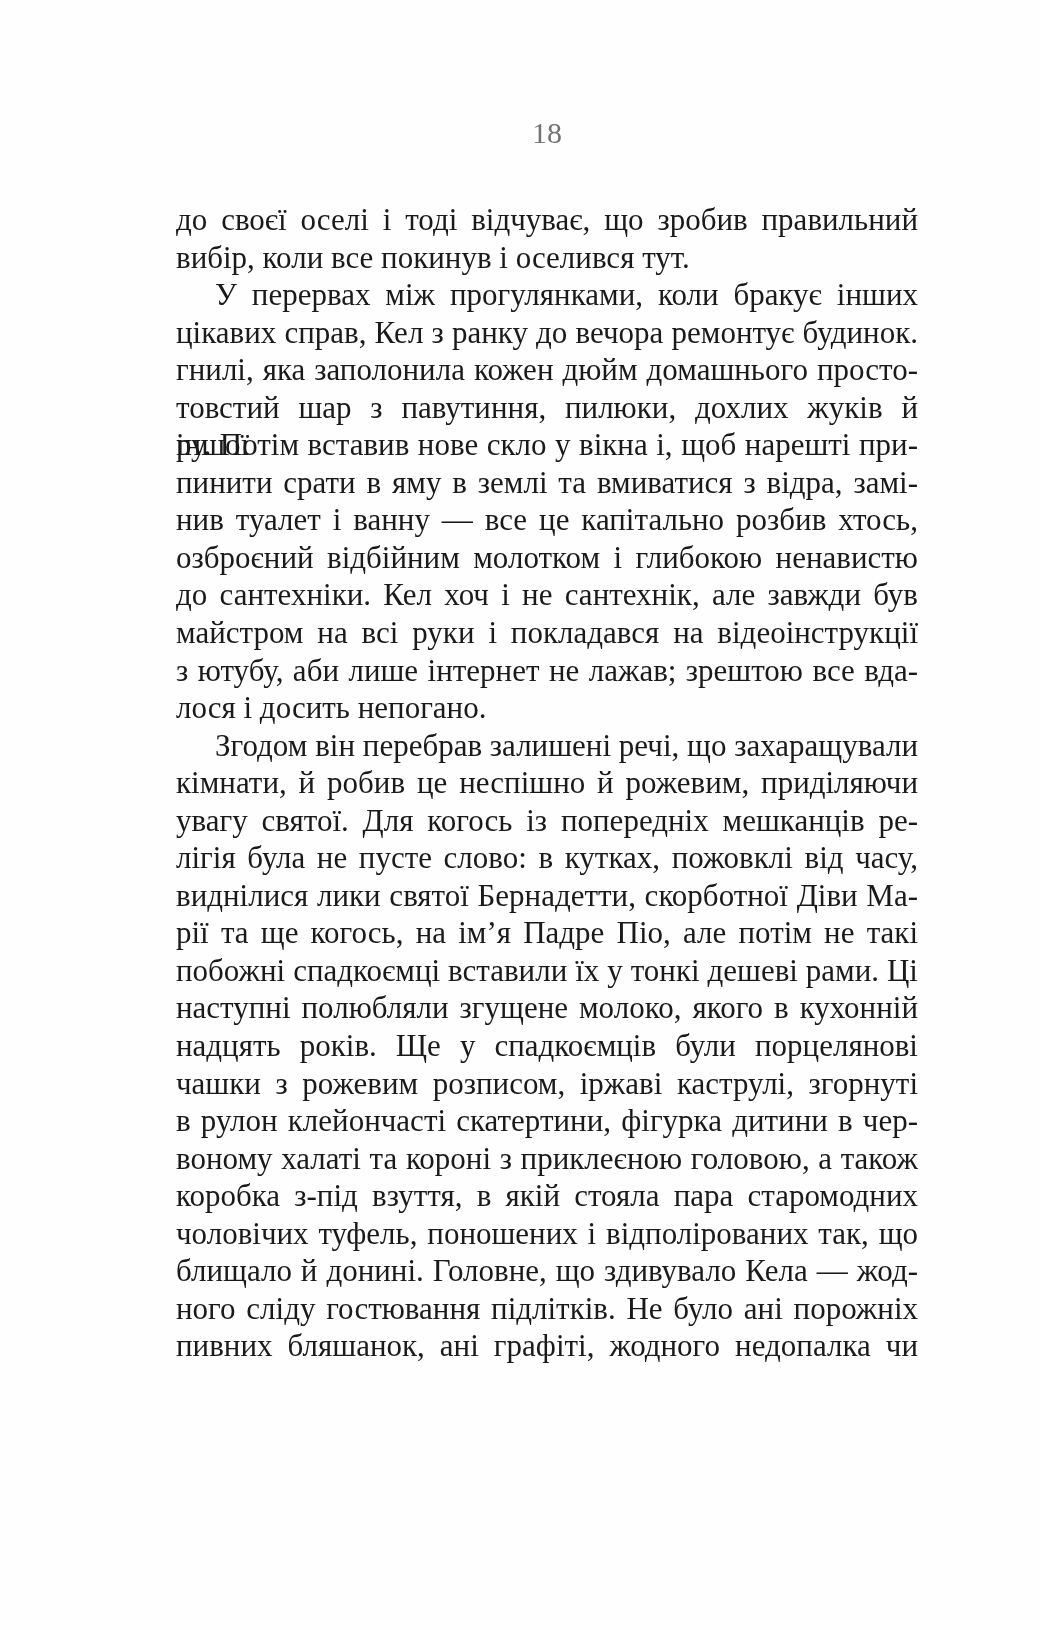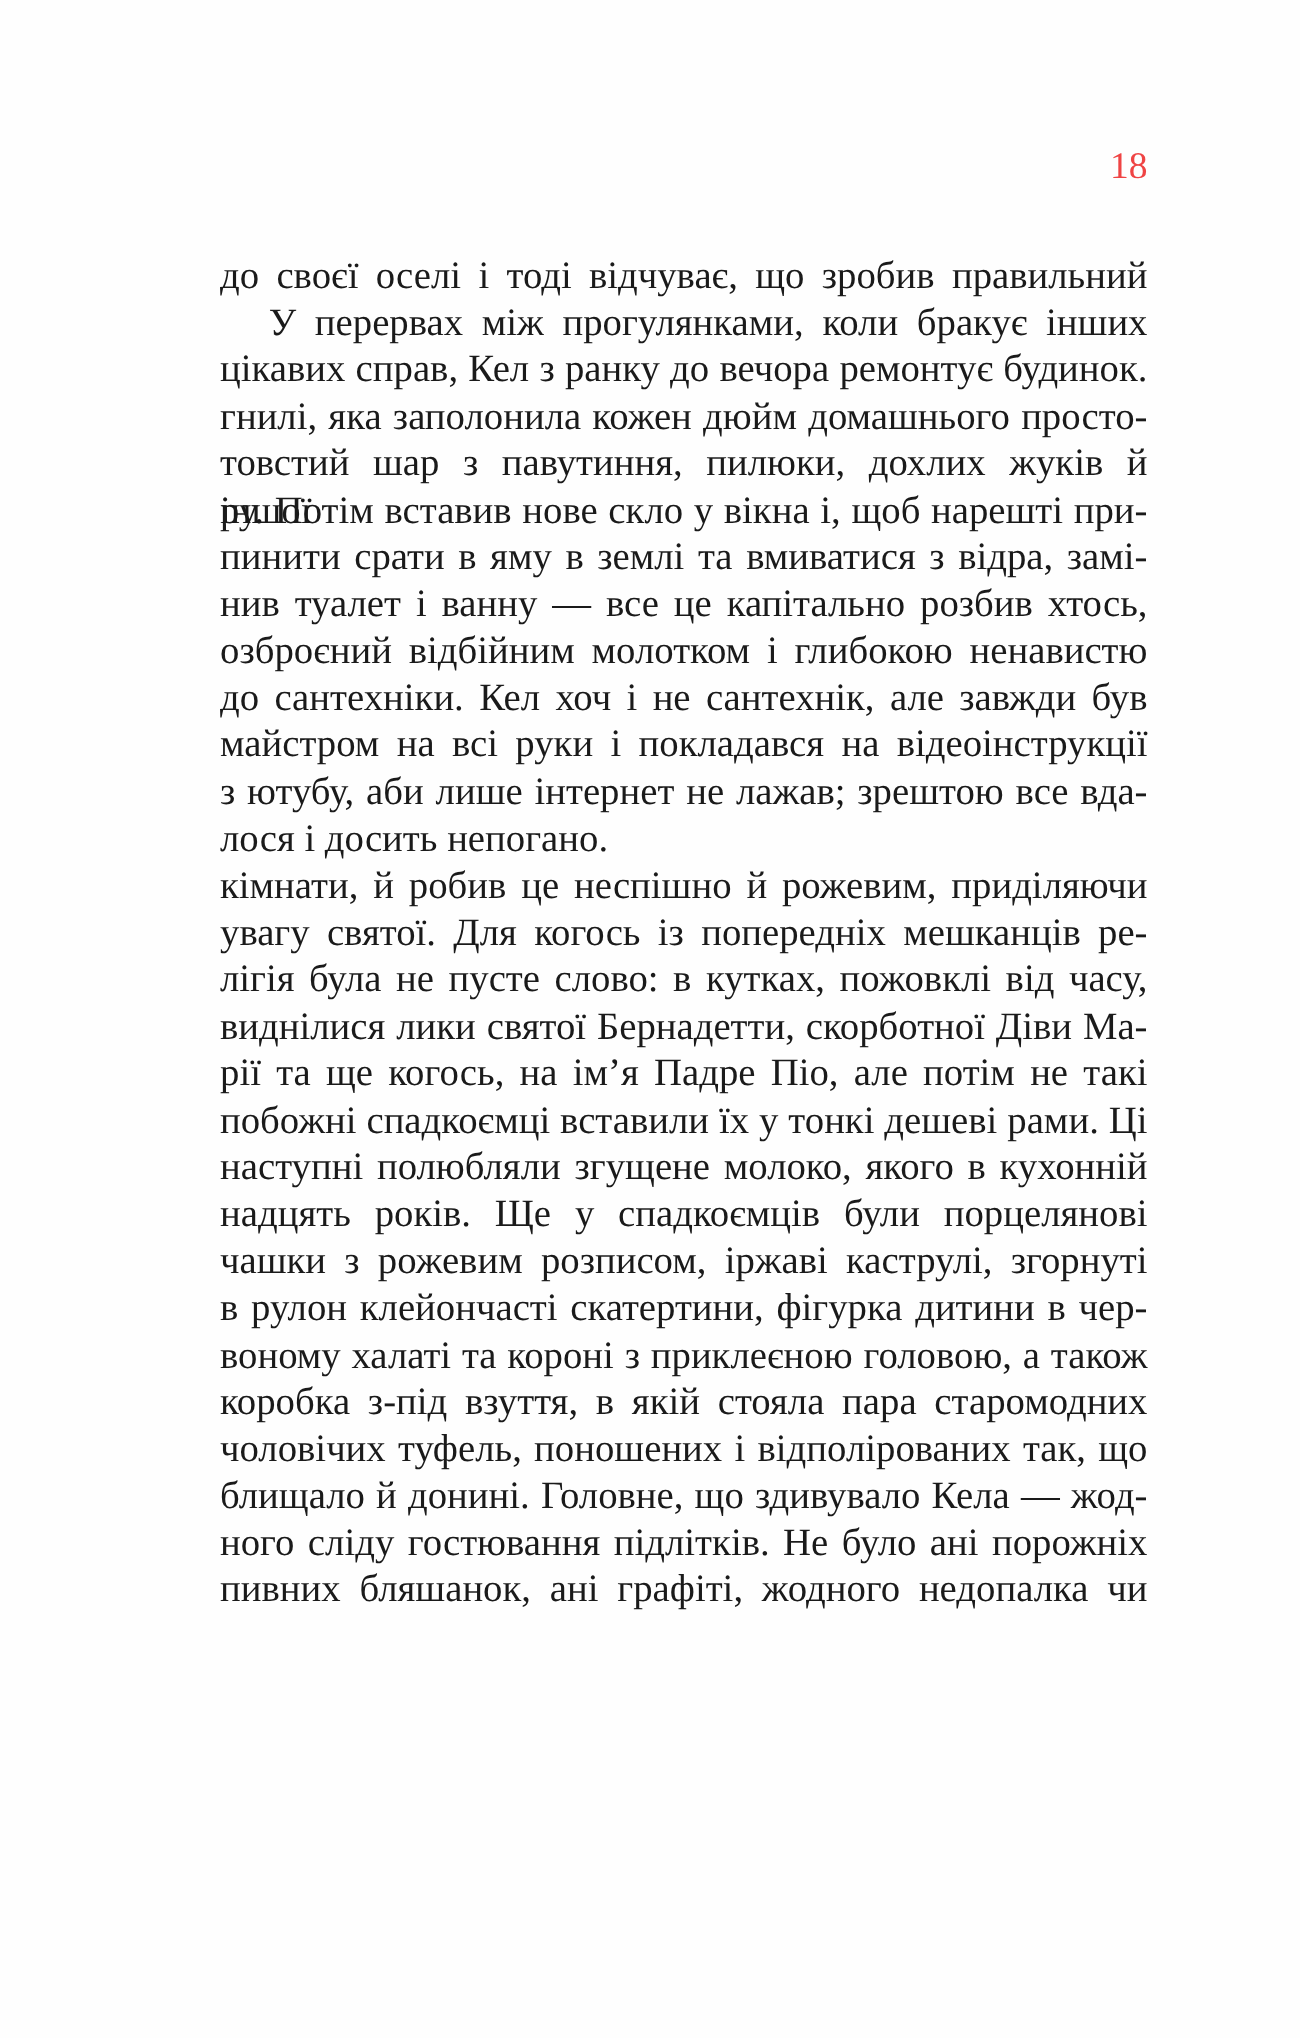--- a/index.html
+++ b/index.html
@@ -14,24 +14,24 @@
     background: #fefefe;
     color: #1a1a1a;
     font-family: "Liberation Serif", "DejaVu Serif", serif;
     overflow: hidden;
   }
   .page-number {
     position: absolute;
     top: 116px;
     left: 176px;
     width: 742px;
-    text-align: right;
+    text-align: center;
     font-size: 30px;
     line-height: 34px;
-    color: #ef4444;
+    color: #737373;
   }
   .text-block {
     position: absolute;
     top: 201px;
     left: 176px;
     width: 742px;
     font-size: 31px;
   }
   .text-block .line {
     height: 37.55px;
@@ -47,32 +47,34 @@
     text-indent: 39px;
   }
 </style>
 </head>
 <body>
 
 <div class="page">
   <div class="page-number">18</div>
   <div class="text-block">
       <div class="line just">до своєї оселі і тоді відчуває, що зробив правильний</div>
+      <div class="line">вибір, коли все покинув і оселився тут.</div>
       <div class="line ind just">У перервах між прогулянками, коли бракує інших</div>
       <div class="line just">цікавих справ, Кел з ранку до вечора ремонтує будинок.</div>
       <div class="line just">гнилі, яка заполонила кожен дюйм домашнього просто-</div>
       <div class="line just">товстий шар з павутиння, пилюки, дохлих жуків й іншої</div>
       <div class="line just">ру. Потім вставив нове скло у вікна і, щоб нарешті при-</div>
       <div class="line just">пинити срати в яму в землі та вмиватися з відра, замі-</div>
       <div class="line just">нив туалет і ванну — все це капітально розбив хтось,</div>
       <div class="line just">озброєний відбійним молотком і глибокою ненавистю</div>
       <div class="line just">до сантехніки. Кел хоч і не сантехнік, але завжди був</div>
       <div class="line just">майстром на всі руки і покладався на відеоінструкції</div>
       <div class="line just">з ютубу, аби лише інтернет не лажав; зрештою все вда-</div>
       <div class="line">лося і досить непогано.</div>
+      <div class="line ind just">Згодом він перебрав залишені речі, що захаращували</div>
       <div class="line just">кімнати, й робив це неспішно й рожевим, приділяючи</div>
       <div class="line just">увагу святої. Для когось із попередніх мешканців ре-</div>
       <div class="line just">лігія була не пусте слово: в кутках, пожовклі від часу,</div>
       <div class="line just">виднілися лики святої Бернадетти, скорботної Діви Ма-</div>
       <div class="line just">рії та ще когось, на ім’я Падре Піо, але потім не такі</div>
       <div class="line just">побожні спадкоємці вставили їх у тонкі дешеві рами. Ці</div>
       <div class="line just">наступні полюбляли згущене молоко, якого в кухонній</div>
       <div class="line just">надцять років. Ще у спадкоємців були порцелянові</div>
       <div class="line just">чашки з рожевим розписом, іржаві каструлі, згорнуті</div>
       <div class="line just">в рулон клейончасті скатертини, фігурка дитини в чер-</div>

